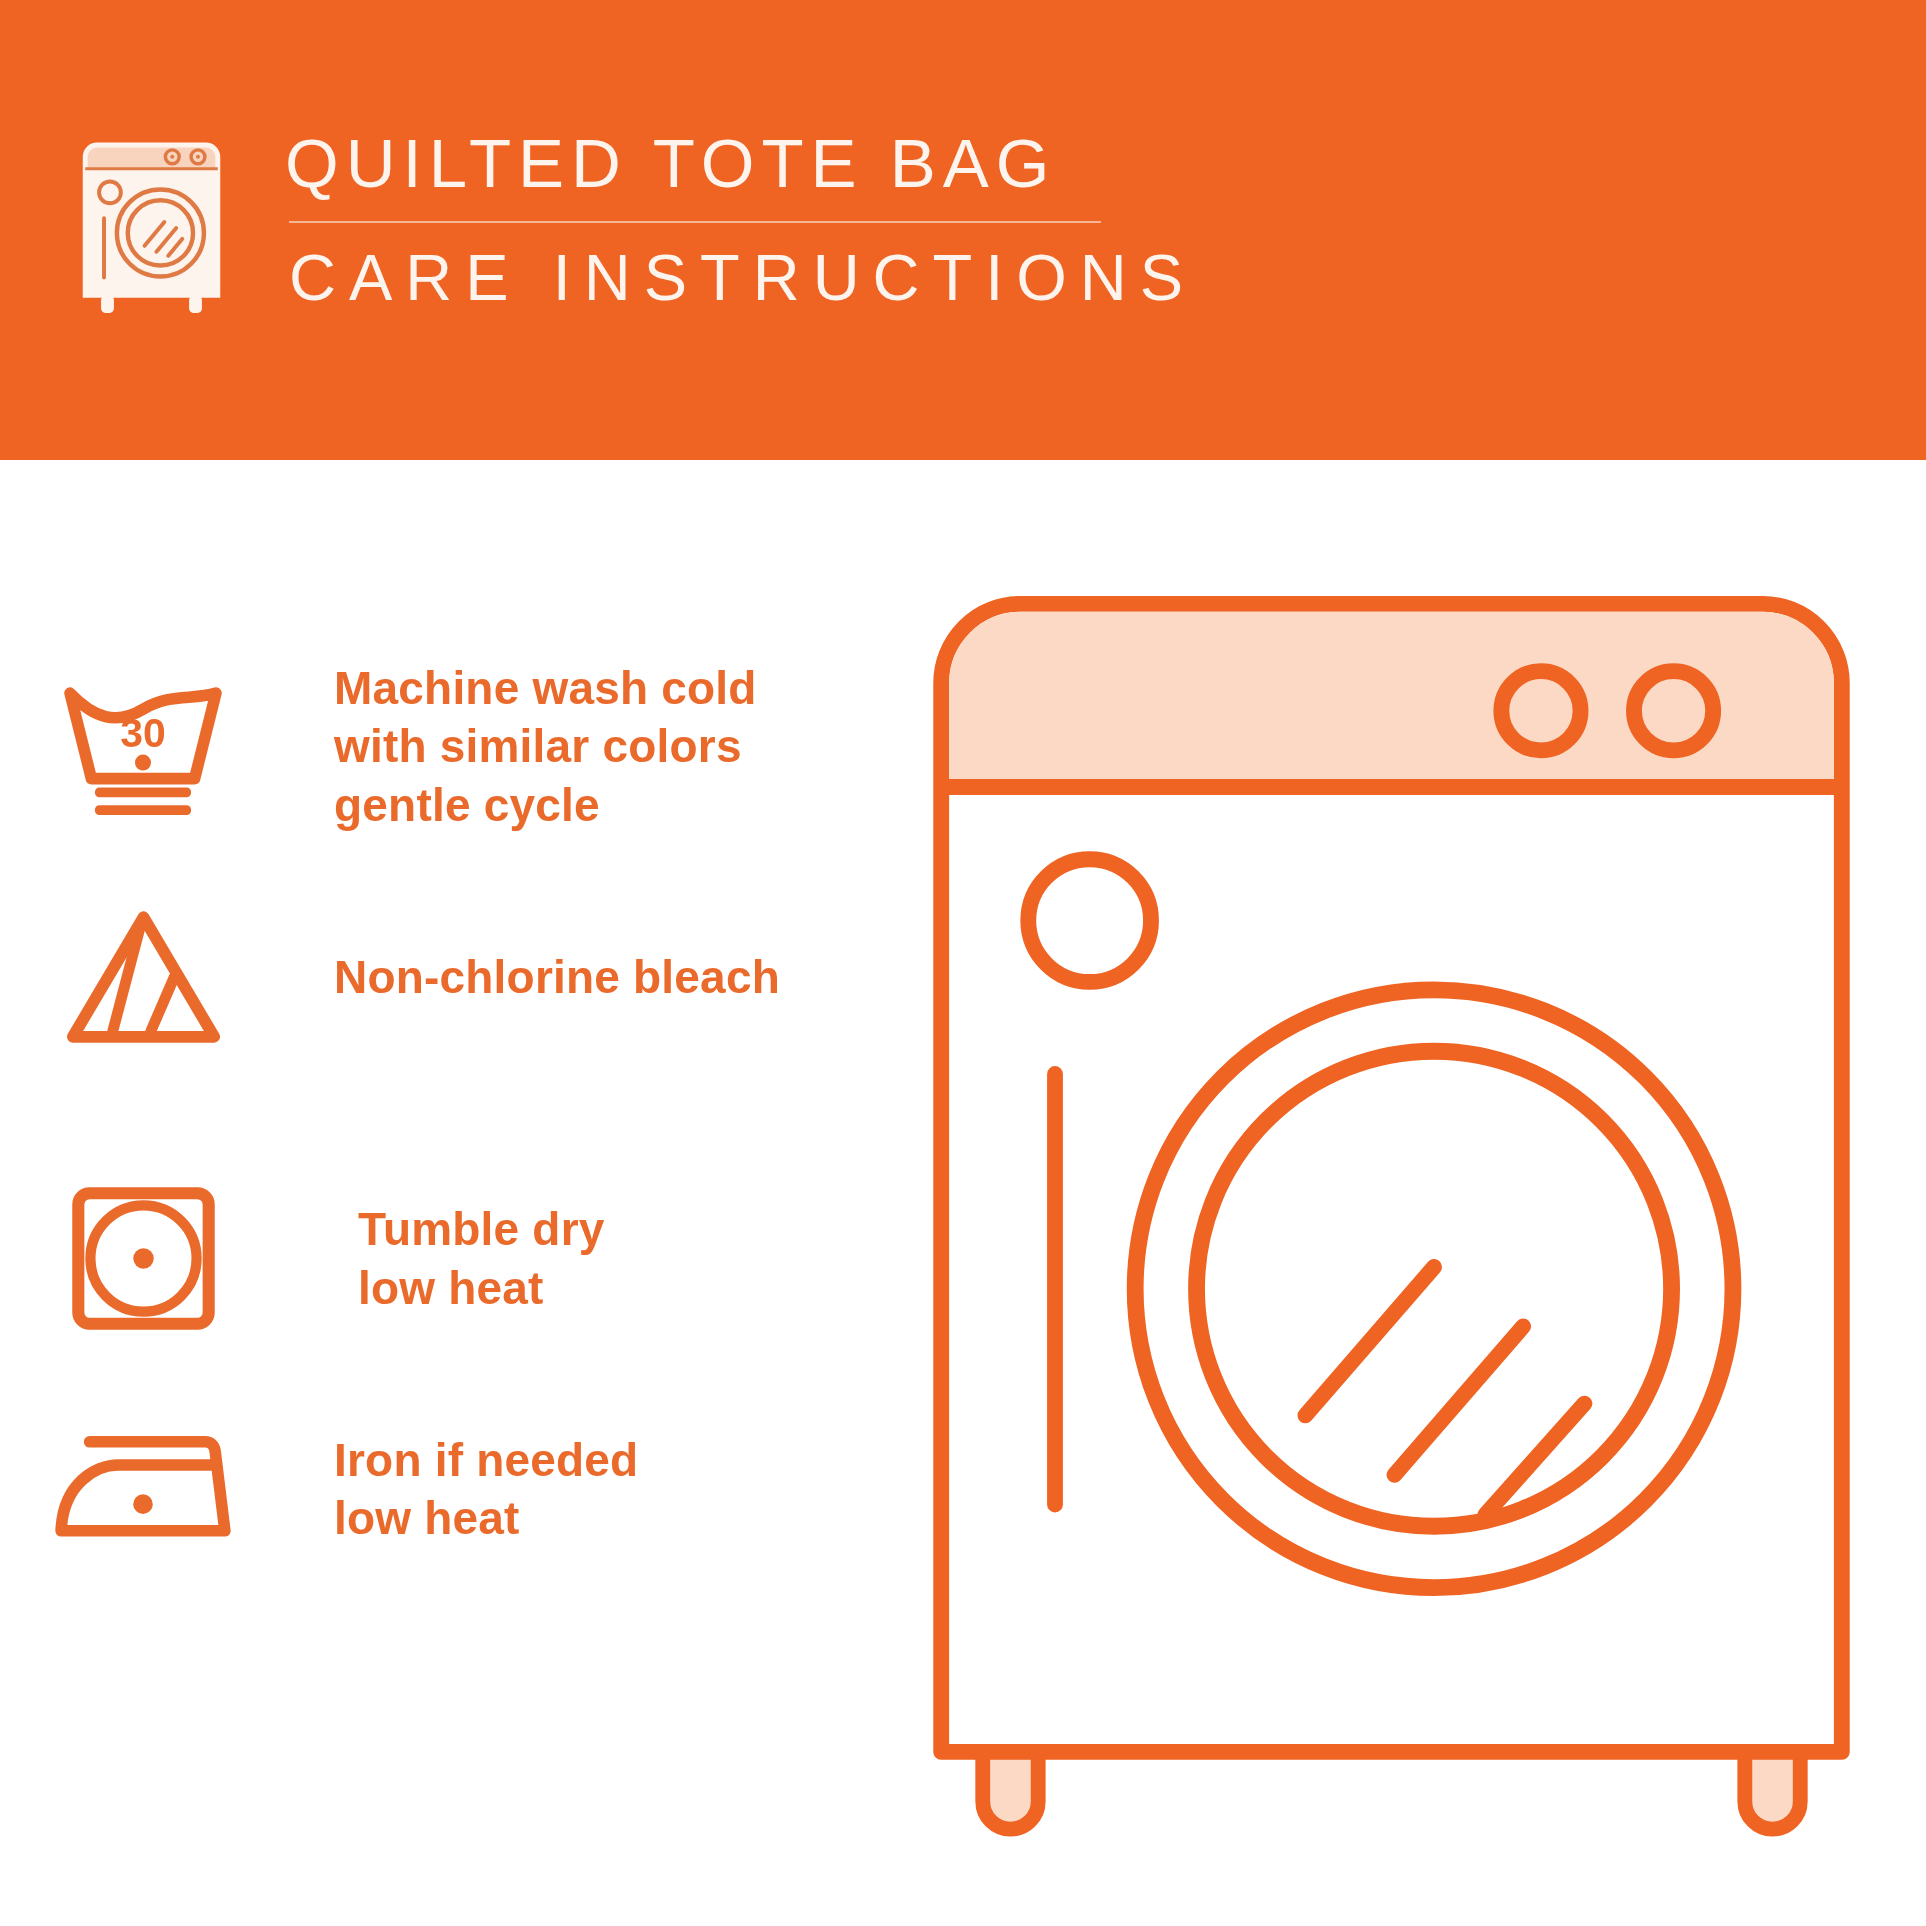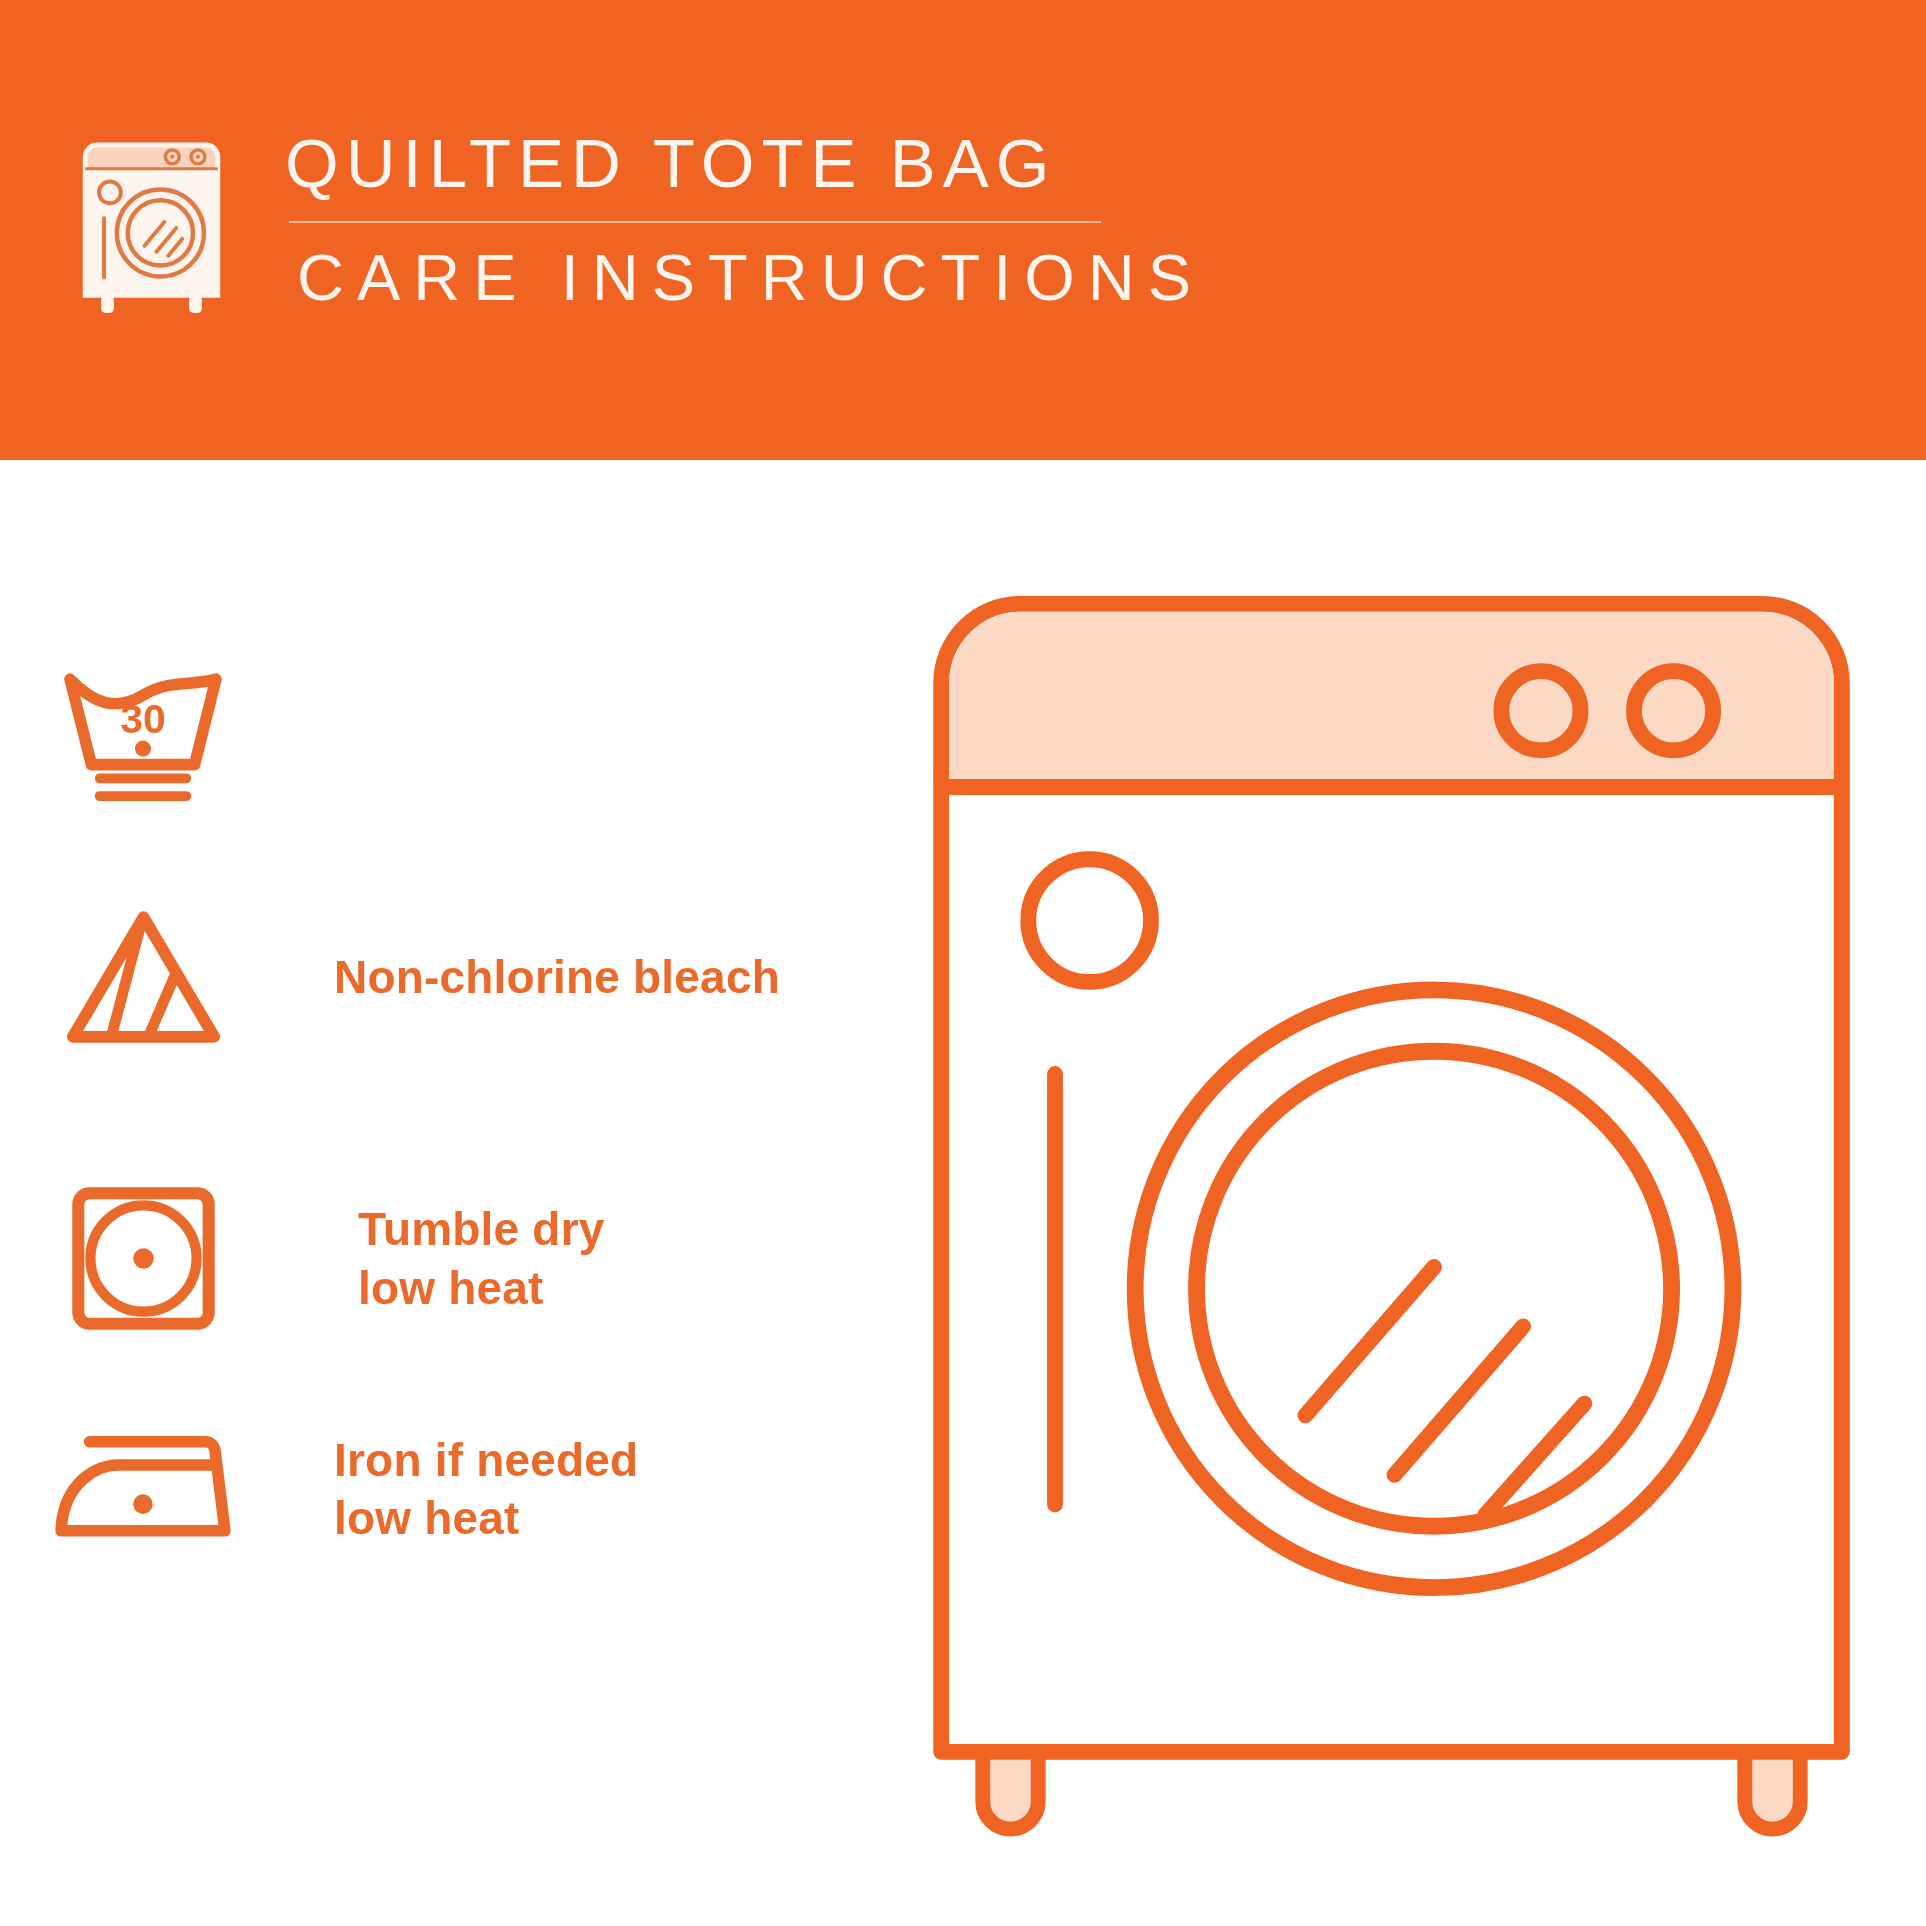--- a/index.html
+++ b/index.html
@@ -34,21 +34,21 @@
     width:812px;height:2px;background:#f6c6a8;opacity:.85;
     margin:23px 0 22px 4px;
   }
   .hdr-sub{
     color:#fdf4ee;
     font-size:65px;
     font-weight:300;
     letter-spacing:13px;
     line-height:1;
     white-space:nowrap;
-    margin-left:12px;
+    margin-left:4px;
   }
 
   
   .care-list{
     position:absolute;left:0;top:515px;width:891px;
   }
   .care-row{
     position:absolute;left:0;width:891px;
     display:flex;align-items:center;
   }
@@ -130,20 +130,25 @@
     <div class="care-row" data-row="0">
       <div class="care-icon">
         <svg viewBox="0 0 200 165" width="178" height="148" aria-hidden="true">
           <path d="M18 22 C45 50 70 58 100 40 C130 22 155 30 182 22 L158 118 H42 Z" fill="none" stroke="#ea6a2c" stroke-width="13" stroke-linejoin="round" stroke-linecap="round"></path>
           <text x="100" y="82" font-family="'Liberation Sans',sans-serif" font-size="46" font-weight="700" fill="#ea6a2c" text-anchor="middle">30</text>
           <circle cx="100" cy="100" r="9" fill="#ea6a2c"></circle>
           <rect x="46" y="128" width="108" height="11" rx="5" fill="#ea6a2c"></rect>
           <rect x="46" y="148" width="108" height="11" rx="5" fill="#ea6a2c"></rect>
         </svg>
       </div>
+      <div class="care-text">
+        <span>Machine wash cold</span>
+        <span>with similar colors</span>
+        <span>gentle cycle</span>
+      </div>
     </div>
 
     <div class="care-row" data-row="1">
       <div class="care-icon">
         <svg viewBox="0 0 180 160" width="163" height="146" aria-hidden="true">
           <path d="M90 14 L168 146 H12 Z" fill="none" stroke="#ea6a2c" stroke-width="13" stroke-linejoin="round"></path>
           <line x1="86" y1="26" x2="56" y2="140" stroke="#ea6a2c" stroke-width="12" stroke-linecap="round"></line>
           <line x1="124" y1="80" x2="98" y2="140" stroke="#ea6a2c" stroke-width="12" stroke-linecap="round"></line>
         </svg>
       </div>

